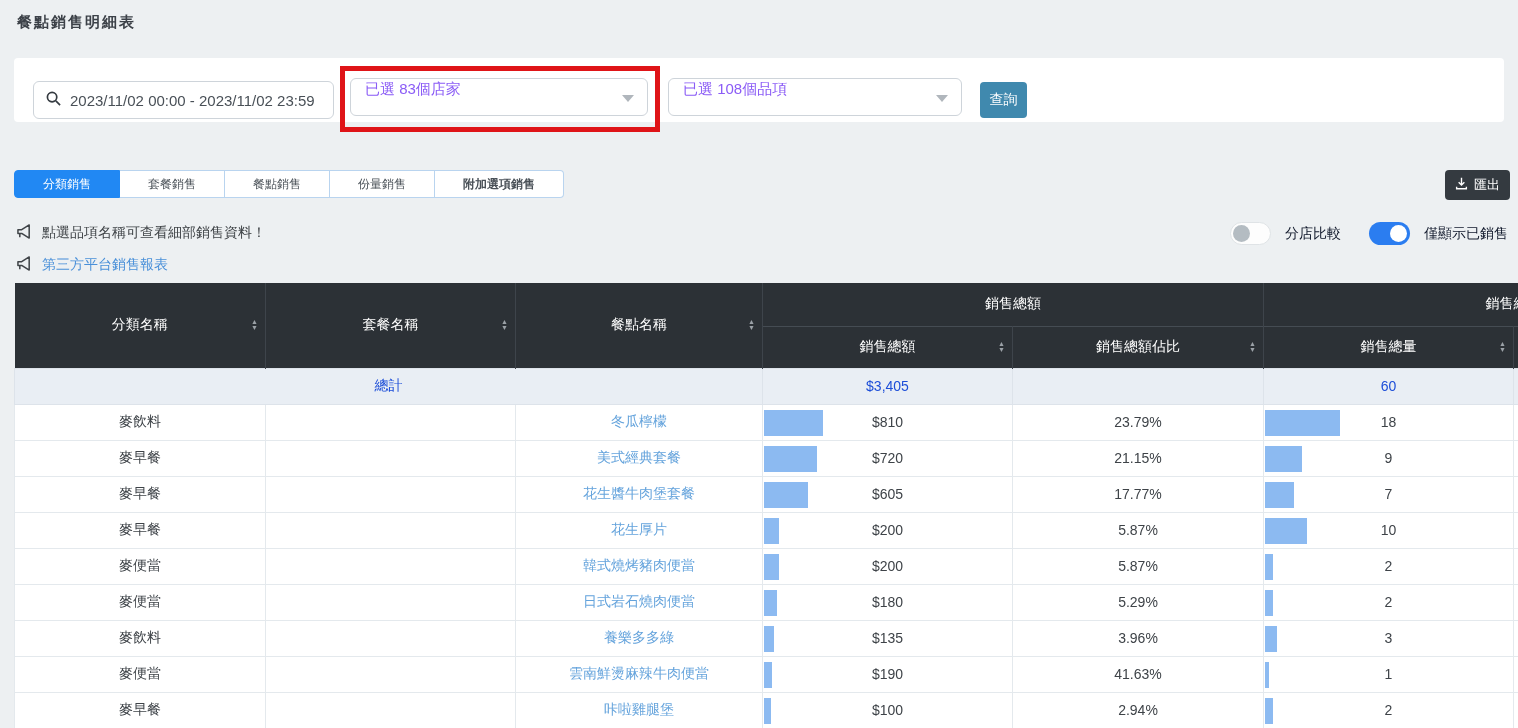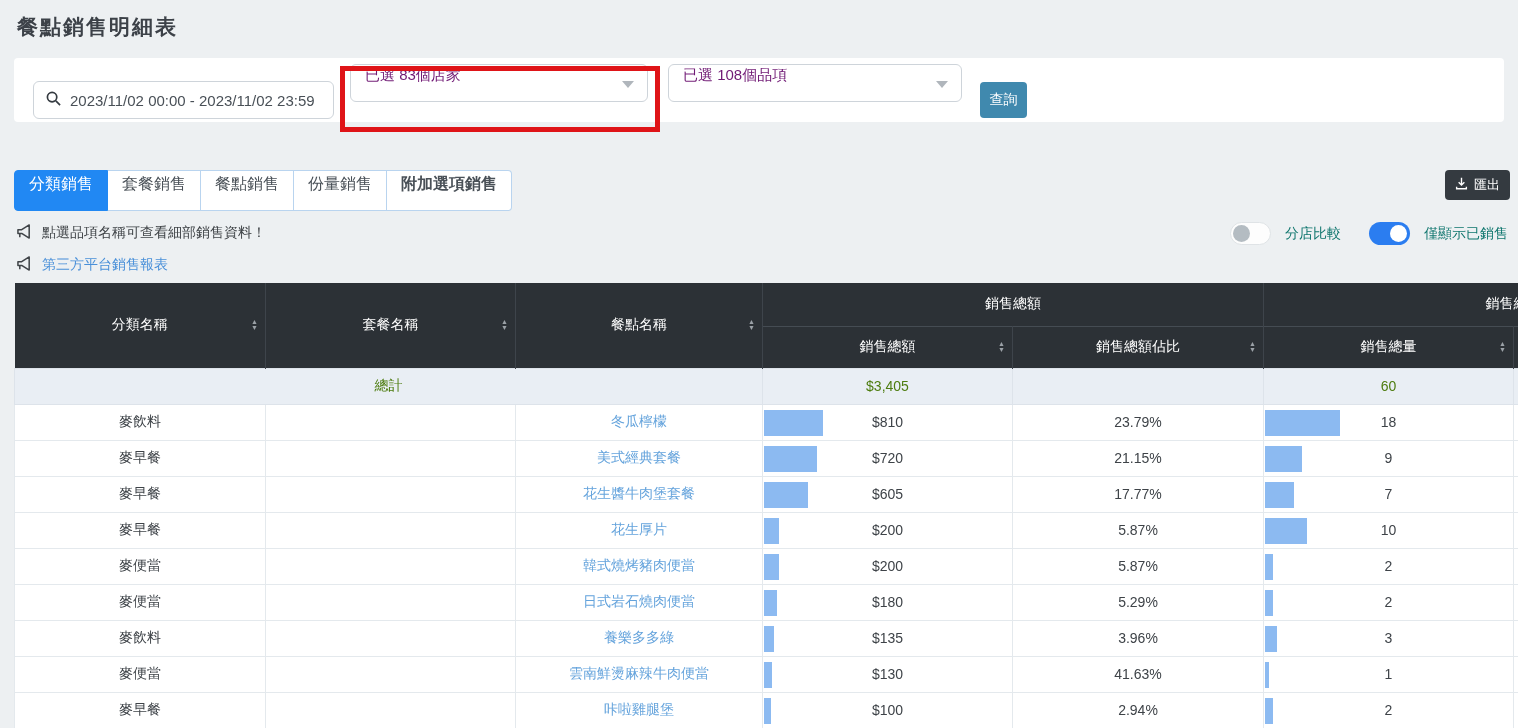--- a/index.html
+++ b/index.html
@@ -5,59 +5,59 @@
   * { margin:0; padding:0; box-sizing:border-box; }
   html,body { width:1518px; height:728px; overflow:hidden; }
   body {
     position:relative;
     background:#edf0f2;
     font-family:"Liberation Sans", sans-serif;
     color:#3e4348;
   }
   .page-title {
     position:absolute; left:17px; top:13px;
-    font-size:21px; font-weight:600; color:#3c4148; letter-spacing:2px;
+    font-size:15px; font-weight:600; color:#3c4148; letter-spacing:2px;
   }
   
   .filter-panel {
     position:absolute; left:14px; top:58px; width:1490px; height:64px;
     background:#ffffff; border-radius:4px;
   }
   .date-input {
     position:absolute; left:19px; top:23px; width:301px; height:38px;
     border:1px solid #ced4da; border-radius:6px; background:#fff;
     display:flex; align-items:center; gap:9px; padding:0 12px;
     font-size:15px; color:#495057; cursor:text;
   }
   .select-box {
-    position:absolute; top:6px; height:38px;
+    position:absolute; top:20px; height:38px;
     border:1px solid #ced4da; border-radius:6px; background:#fff;
     display:flex; align-items:center; padding:0 30px 16px 14px;
-    font-size:15px; color:#701a75; cursor:pointer;
+    font-size:15px; color:#8b5cf6; cursor:pointer;
   }
   .select-store { left:336px; width:298px; }
   .select-item  { left:654px; width:294px; }
   .chevron {
     position:absolute; right:13px; top:16px;
     width:0; height:0; border-left:6px solid transparent;
     border-right:6px solid transparent; border-top:7px solid #b0b6bc;
   }
   .query-btn {
     position:absolute; left:966px; top:24px; width:47px; height:36px;
     background:#4089ae; color:#fff; border:none; border-radius:4px;
     font-size:14px; cursor:pointer; font-family:inherit;
   }
   .red-annotation {
     position:absolute; left:326px; top:8px; width:320px; height:66px;
     border:5px solid #df1418; pointer-events:none; z-index:5;
   }
   
   .tabs-row { position:absolute; left:14px; top:170px; display:flex; }
   .tab {
-    height:41px; line-height:26px; padding:0 14px; font-size:16px;
+    height:28px; line-height:26px; padding:0 28px; font-size:12px;
     color:#495057; background:#fff; border:1px solid #b9d4ef; border-left:none;
     cursor:pointer; white-space:nowrap;
   }
   .tab:first-child { border-left:1px solid #b9d4ef; border-radius:4px 0 0 4px; }
   .tab:last-child  { border-radius:0 4px 4px 0;font-weight:bold; }
   .tab.active { background:#2188f3; border-color:#2188f3; color:#fff; }
   .export-btn {
     position:absolute; right:8px; top:170px; height:30px;
     background:#343a40; color:#fff; border:none; border-radius:4px;
     display:flex; align-items:center; gap:6px; padding:0 10px;
@@ -66,21 +66,21 @@
   
   .notice {
     position:absolute; left:16px; display:flex; align-items:center; gap:9px;
     font-size:14px; color:#3f4347;
   }
   .notice-1 { top:224px; }
   .notice-2 { top:256px; }
   .notice a { color:#4a90d9; text-decoration:none; cursor:pointer; }
   .toggles {
     position:absolute; right:10px; top:222px;
-    display:flex; align-items:center; gap:14px; font-size:14px; color:#0f766e;
+    display:flex; align-items:center; gap:14px; font-size:14px; color:#0f172a;
   }
   .toggle-label { margin-right:14px; }
   .switch { width:41px; height:23px; border-radius:12px; position:relative; cursor:pointer; }
   .switch.off { background:#fdfdfd; border:1px solid #dfe3e6; }
   .switch.off .knob {
     position:absolute; left:2px; top:2px; width:17px; height:17px;
     border-radius:50%; background:#b4bcc2;
   }
   .switch.on { background:#2b7df0; }
   .switch.on .knob {
@@ -102,21 +102,21 @@
   thead th.sortable { cursor:pointer; }
   .sort-icon {
     position:absolute; right:7px; top:50%; transform:translateY(-50%);
     display:flex; flex-direction:column; font-size:7px; line-height:6px; color:#9ba1a7;
   }
   tbody td {
     height:36px; border:1px solid #e4e9ed; background:#fff;
     font-size:14px; color:#3e4348; text-align:center; position:relative;
     overflow:hidden; white-space:nowrap;
   }
-  tr.total-row td { background:#e9eef4; border-color:#dde3ea; color:#4d7c0f; }
+  tr.total-row td { background:#e9eef4; border-color:#dde3ea; color:#1d4ed8; }
   td .bar {
     position:absolute; left:1px; top:5px; height:26px; background:#8cbaf1;
   }
   td .cell-text { position:relative; z-index:1; }
   td a.meal-link { color:#64a3dc; text-decoration:none; cursor:pointer;margin-top:16px; }
   
   .icon { display:inline-block; flex:none; }
 </style>
 </head>
 <body>
@@ -331,21 +331,21 @@
           <td><a class="meal-link">養樂多多綠</a></td>
           <td><span class="bar" style="width: 3.96%; background: rgb(140, 186, 241);"></span><span class="cell-text">$135</span></td>
           <td>3.96%</td>
           <td><span class="bar" style="width: 5%; background: rgb(140, 186, 241);"></span><span class="cell-text">3</span></td>
           <td></td>
         </tr>
         <tr>
           <td>麥便當</td>
           <td></td>
           <td><a class="meal-link">雲南鮮燙麻辣牛肉便當</a></td>
-          <td><span class="bar" style="width: 3.23%; background: rgb(140, 186, 241);"></span><span class="cell-text">$130</span></td>
+          <td><span class="bar" style="width: 3.23%; background: rgb(140, 186, 241);"></span><span class="cell-text">$190</span></td>
           <td>41.63%</td>
           <td><span class="bar" style="width: 1.67%; background: rgb(140, 186, 241);"></span><span class="cell-text">1</span></td>
           <td></td>
         </tr>
         <tr>
           <td>麥早餐</td>
           <td></td>
           <td><a class="meal-link">咔啦雞腿堡</a></td>
           <td><span class="bar" style="width: 2.94%; background: rgb(140, 186, 241);"></span><span class="cell-text">$100</span></td>
           <td>2.94%</td>

